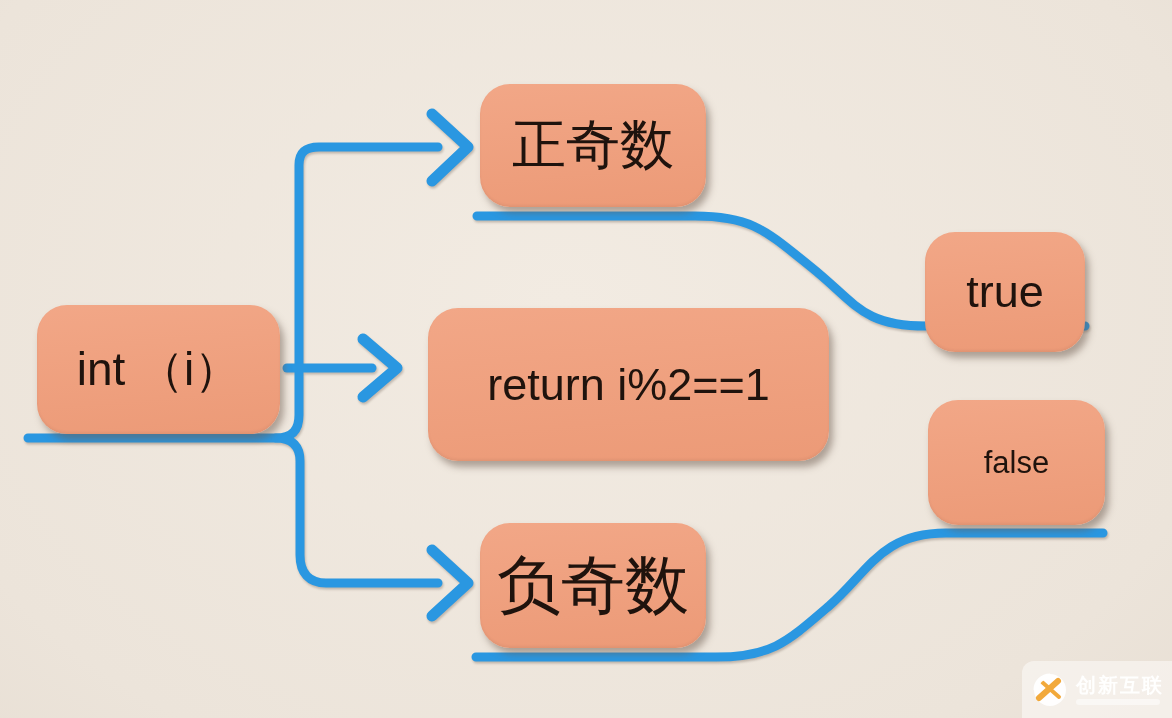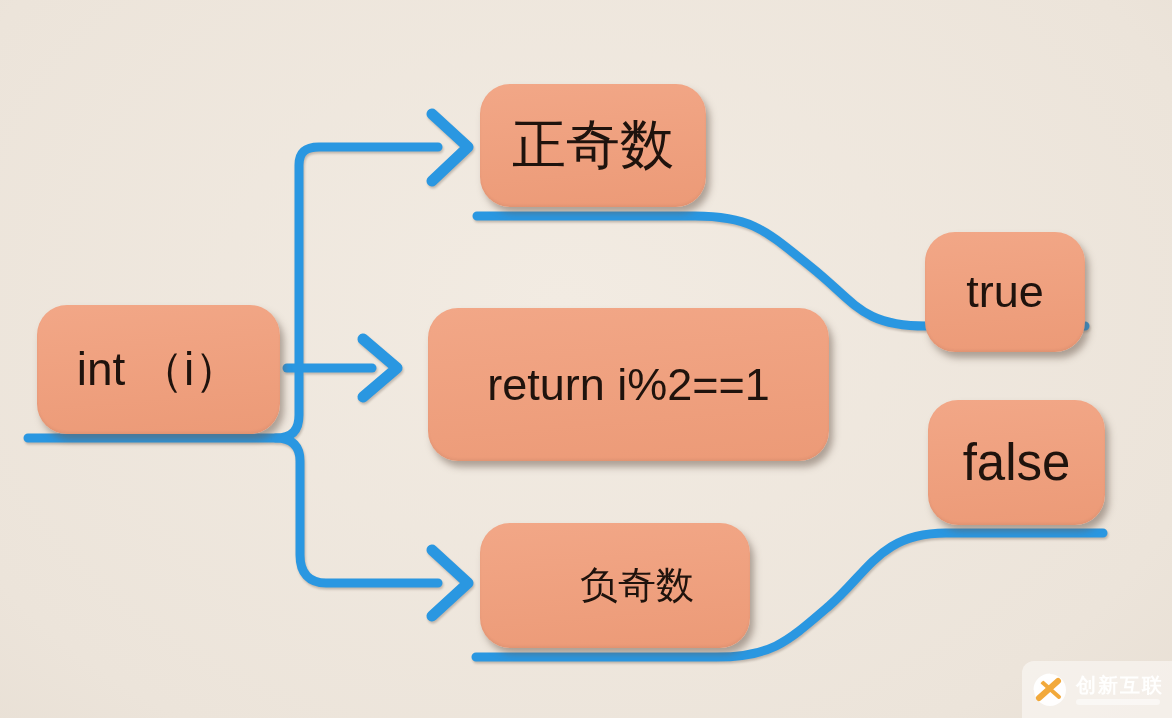--- a/index.html
+++ b/index.html
@@ -15,23 +15,23 @@
     background:linear-gradient(175deg,#f2a787 0%,#ec9a77 100%);
     border-radius:30px;
     box-shadow:4px 6px 7px rgba(108,90,78,.5), inset 0 -2px 3px rgba(0,0,0,.05);
     display:flex;align-items:center;justify-content:center;
     color:#1f130d;
     white-space:nowrap;
   }
   .node-root    {left:37px;  top:305px; width:243px; height:129px; font-size:46px;}
   .node-positive{left:480px; top:84px;  width:226px; height:123px; font-size:54px;}
   .node-cond    {left:412px; top:308px; width:401px; height:153px; font-size:45px;margin-left:16px;}
-  .node-negative{left:480px; top:523px; width:226px; height:125px; font-size:38px;padding-left:44px;}
+  .node-negative{left:480px; top:523px; width:226px; height:125px; font-size:64px;}
   .node-true    {left:925px; top:196px; width:160px; height:120px; font-size:45px;margin-top:36px;}
-  .node-false   {left:928px; top:400px; width:177px; height:125px; font-size:51px;}
+  .node-false   {left:928px; top:400px; width:177px; height:125px; font-size:31px;}
 
   .wires{position:absolute;left:0;top:0;width:1172px;height:718px;
          filter:drop-shadow(1px 2px 1px rgba(105,92,80,.35));}
   .wires path, .wires polyline{fill:none;stroke:#2a97e1;stroke-linecap:round;stroke-linejoin:round;}
   .wire{stroke-width:9px;}
   .head{stroke-width:11px;}
 
   .watermark{
     position:absolute;right:0;bottom:0;
     width:150px;height:57px;

